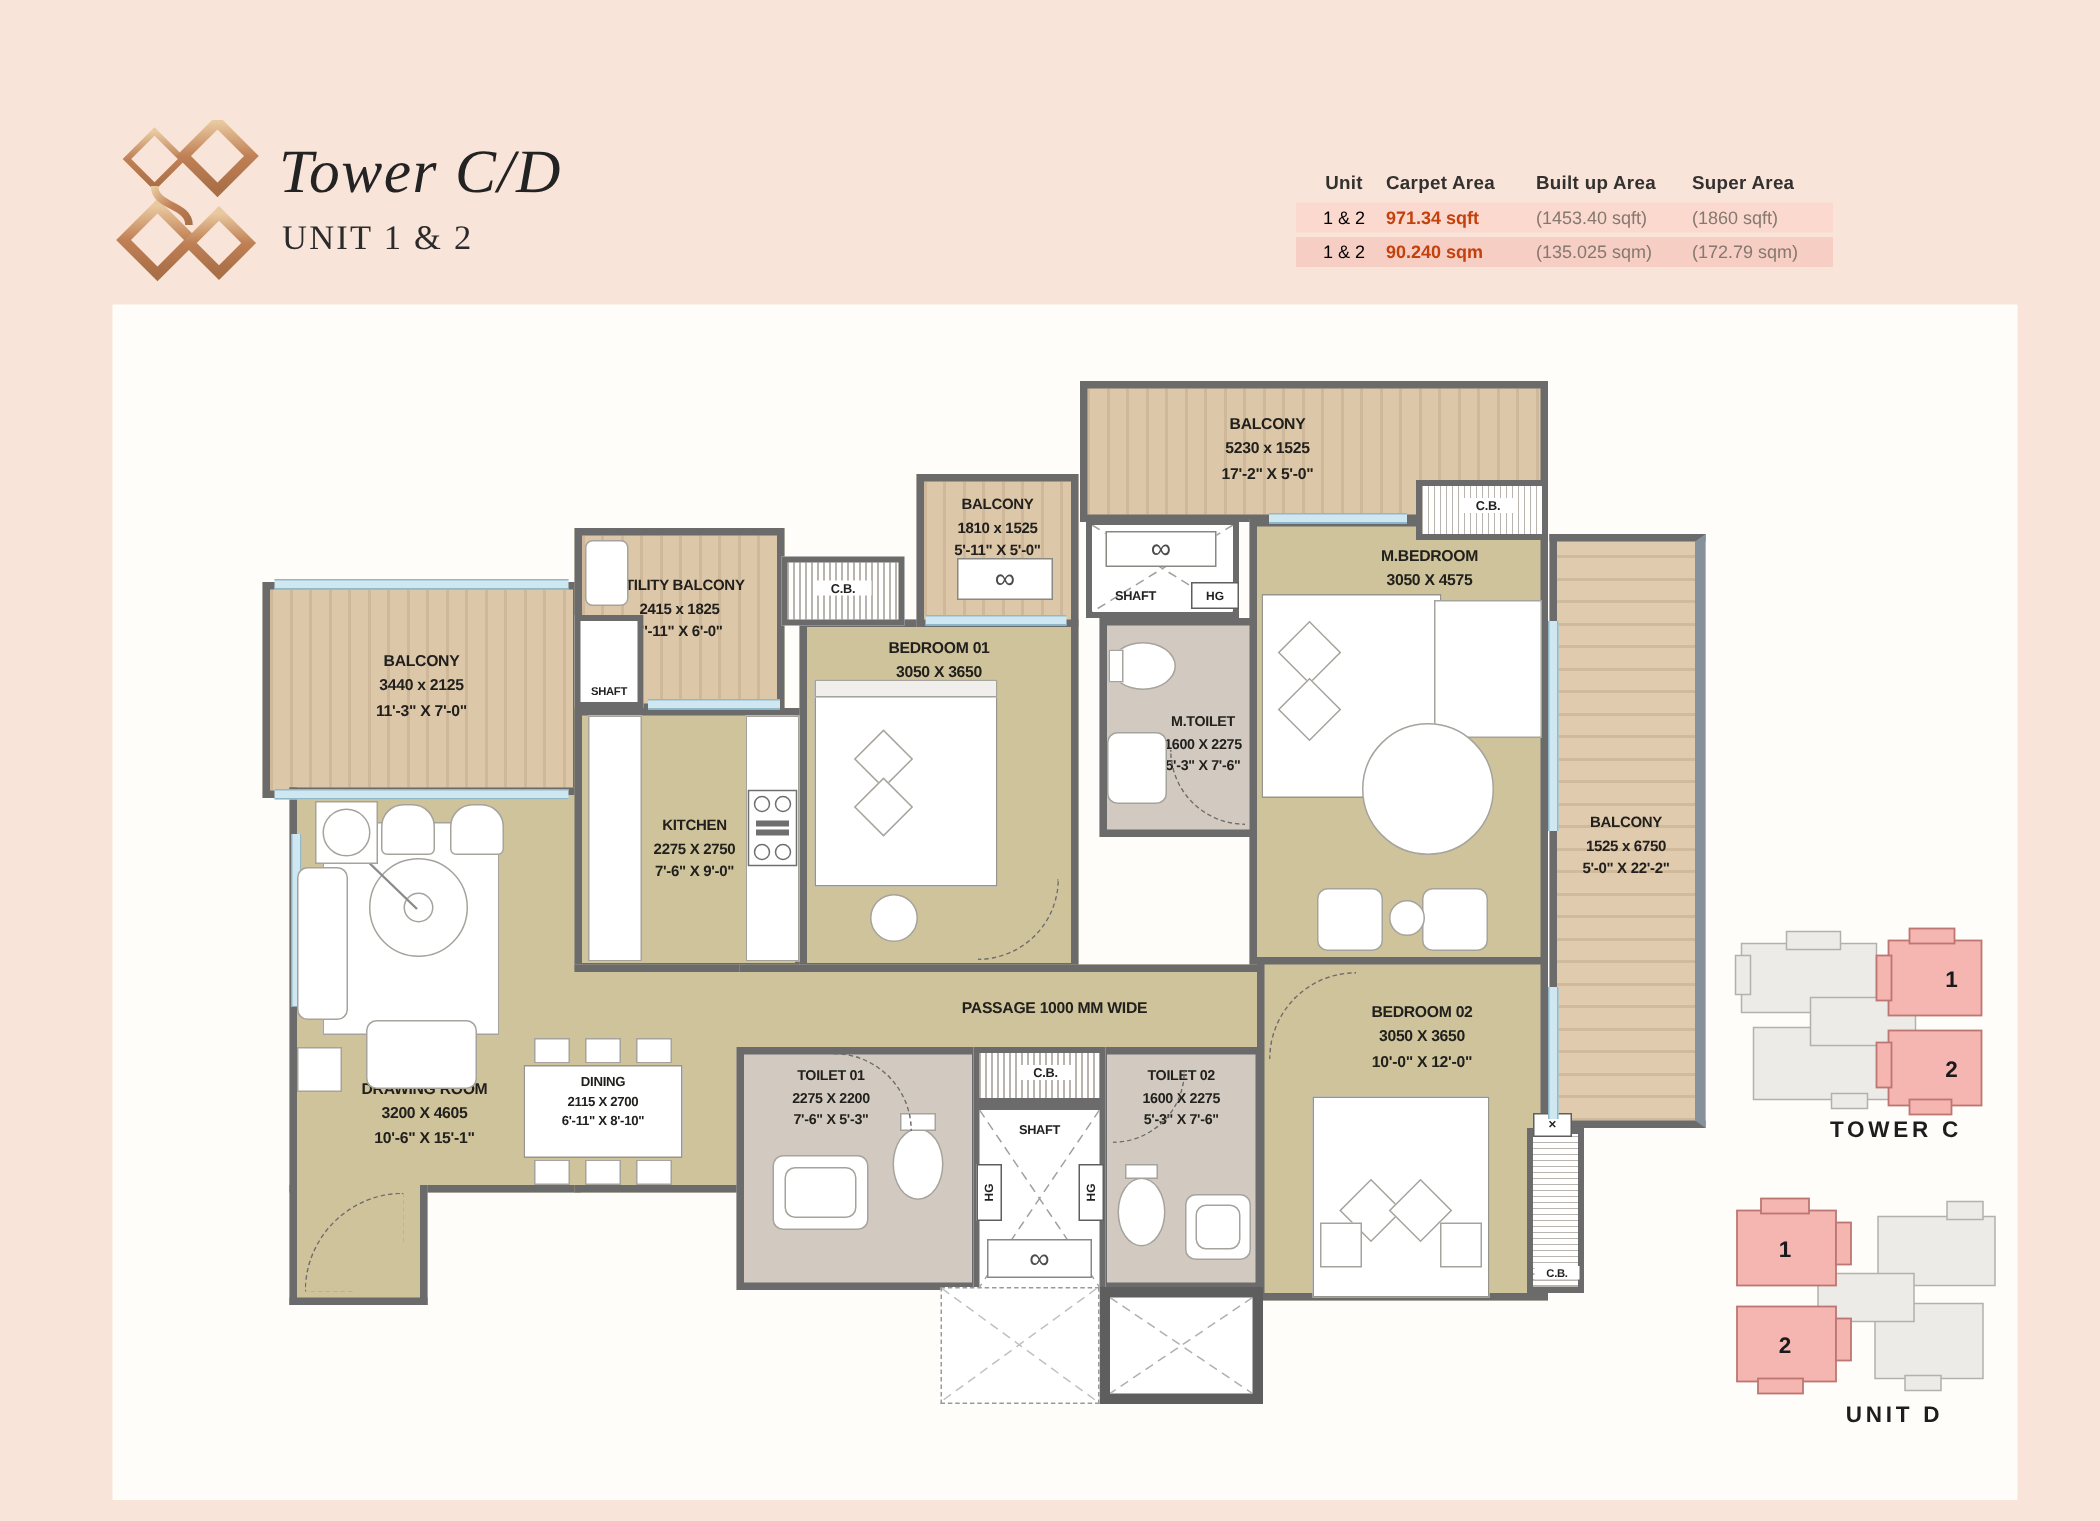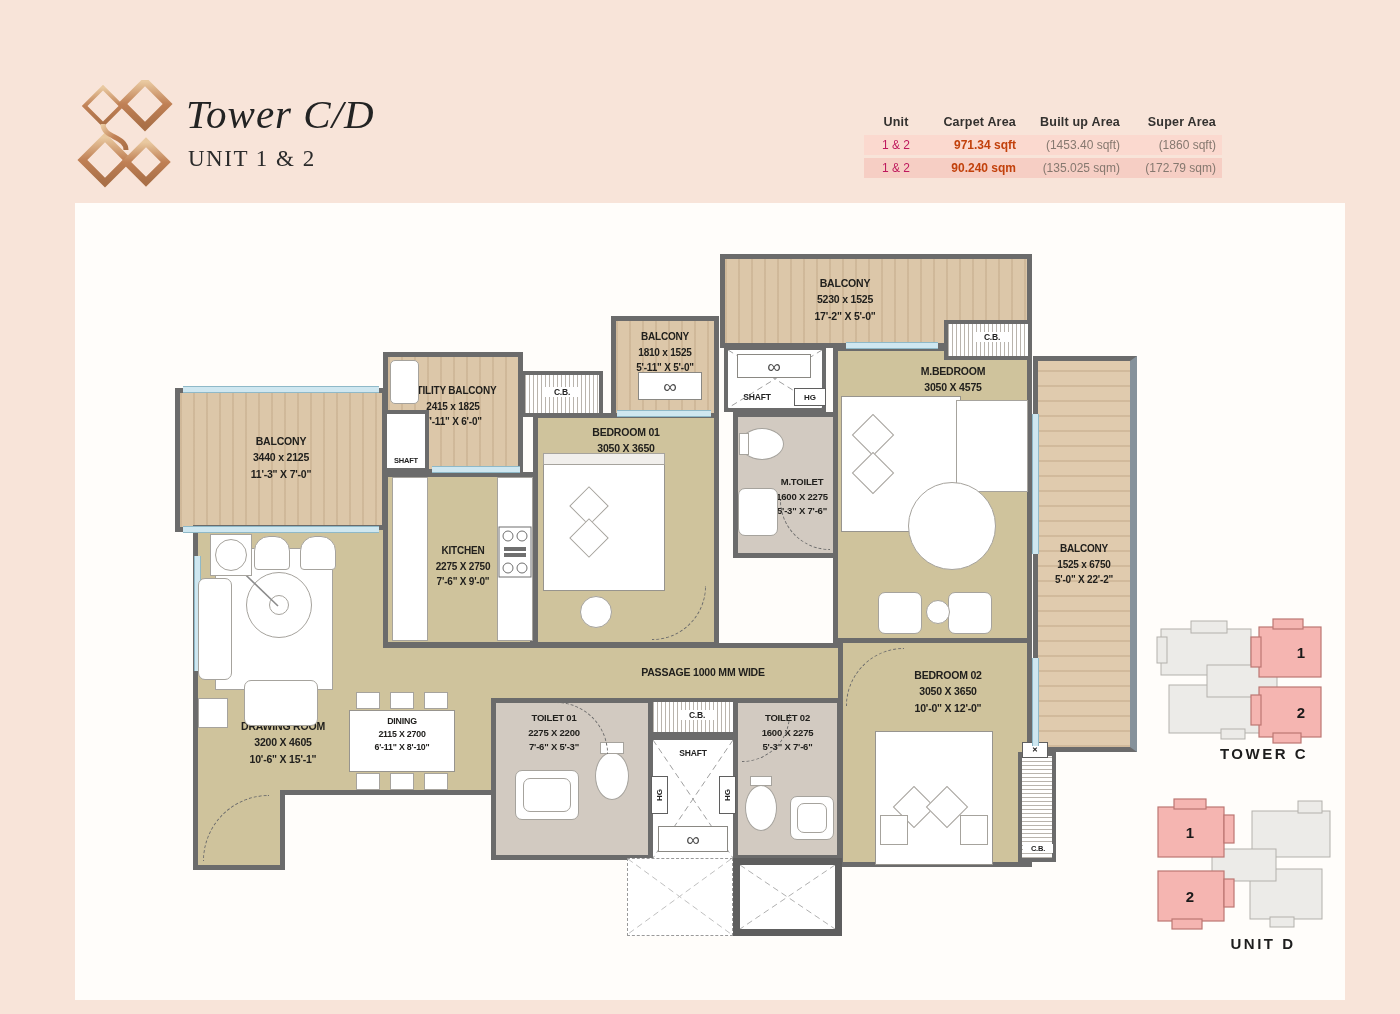--- a/index.html
+++ b/index.html
@@ -42,28 +42,28 @@
   .doorBL{border-bottom:1.4px dashed #6d6d6d;border-left:1.4px dashed #6d6d6d;border-bottom-left-radius:100%}
   .doorBR{border-bottom:1.4px dashed #6d6d6d;border-right:1.4px dashed #6d6d6d;border-bottom-right-radius:100%}
   
   #brand-title{position:absolute;left:186px;top:90px;font-family:"Liberation Serif",serif;font-style:italic;
                font-size:41px;color:#232323;letter-spacing:1px}
   #brand-sub{position:absolute;left:188px;top:146px;font-family:"Liberation Serif",serif;
              font-size:23px;color:#2b2b2b;letter-spacing:1.5px}
   
   #area-table{position:absolute;left:864px;top:112px;width:358px;font-size:12px;color:#333}
   .trow{display:grid;grid-template-columns:58px 100px 104px 96px;margin-bottom:3px}
-  .trow div{padding:3px 6px 3px 2px;text-align:right;white-space:nowrap}
+  .trow div{padding:3px 6px 3px 2px;text-align:left;white-space:nowrap}
   .trow div:first-child{text-align:center;padding-left:12px}
   .thead div{font-weight:bold;font-size:12.5px;color:#33312f;letter-spacing:.2px}
   .pink1{background:#fbd9cf}
   .pink2{background:#f6cec4}
   .cell-bold{font-weight:bold;color:#c2410c}
   .cell-mut{color:#85786f}
-  .cell-unit{color:#be185d}
+  .cell-unit{color:#000000}
   
   .kp-caption{position:absolute;font-weight:bold;font-size:15px;letter-spacing:2.5px;color:#1d1d1d;text-align:center;width:130px}
   .kp-num{font:bold 15px "Liberation Sans",sans-serif;fill:#1a1a1a}
 </style>
 </head>
 <body>
 
 <svg class="abs" style="left:76px;top:80px" width="100" height="108" viewBox="0 0 100 108">
   <defs>
     <linearGradient id="cop" x1="0" y1="0" x2="1" y2="1">

